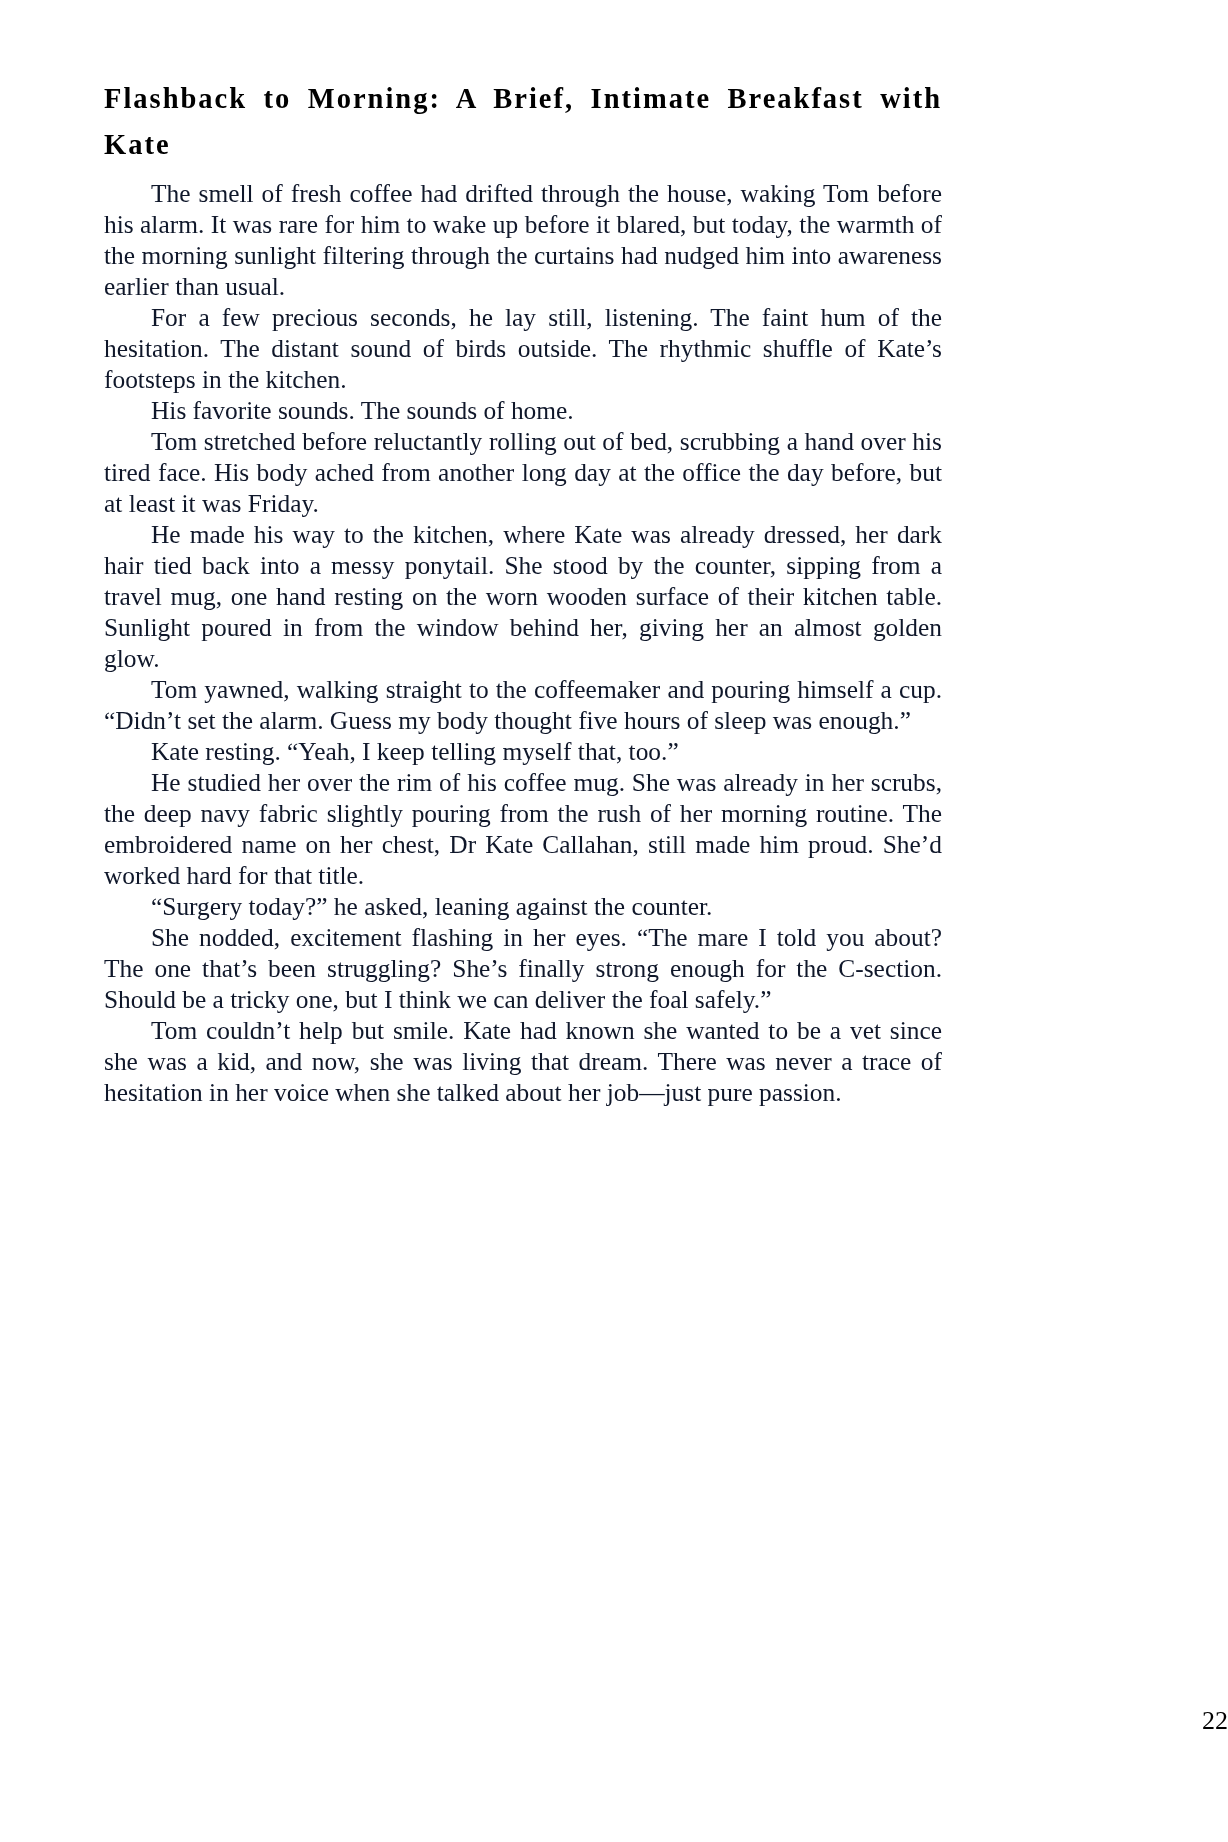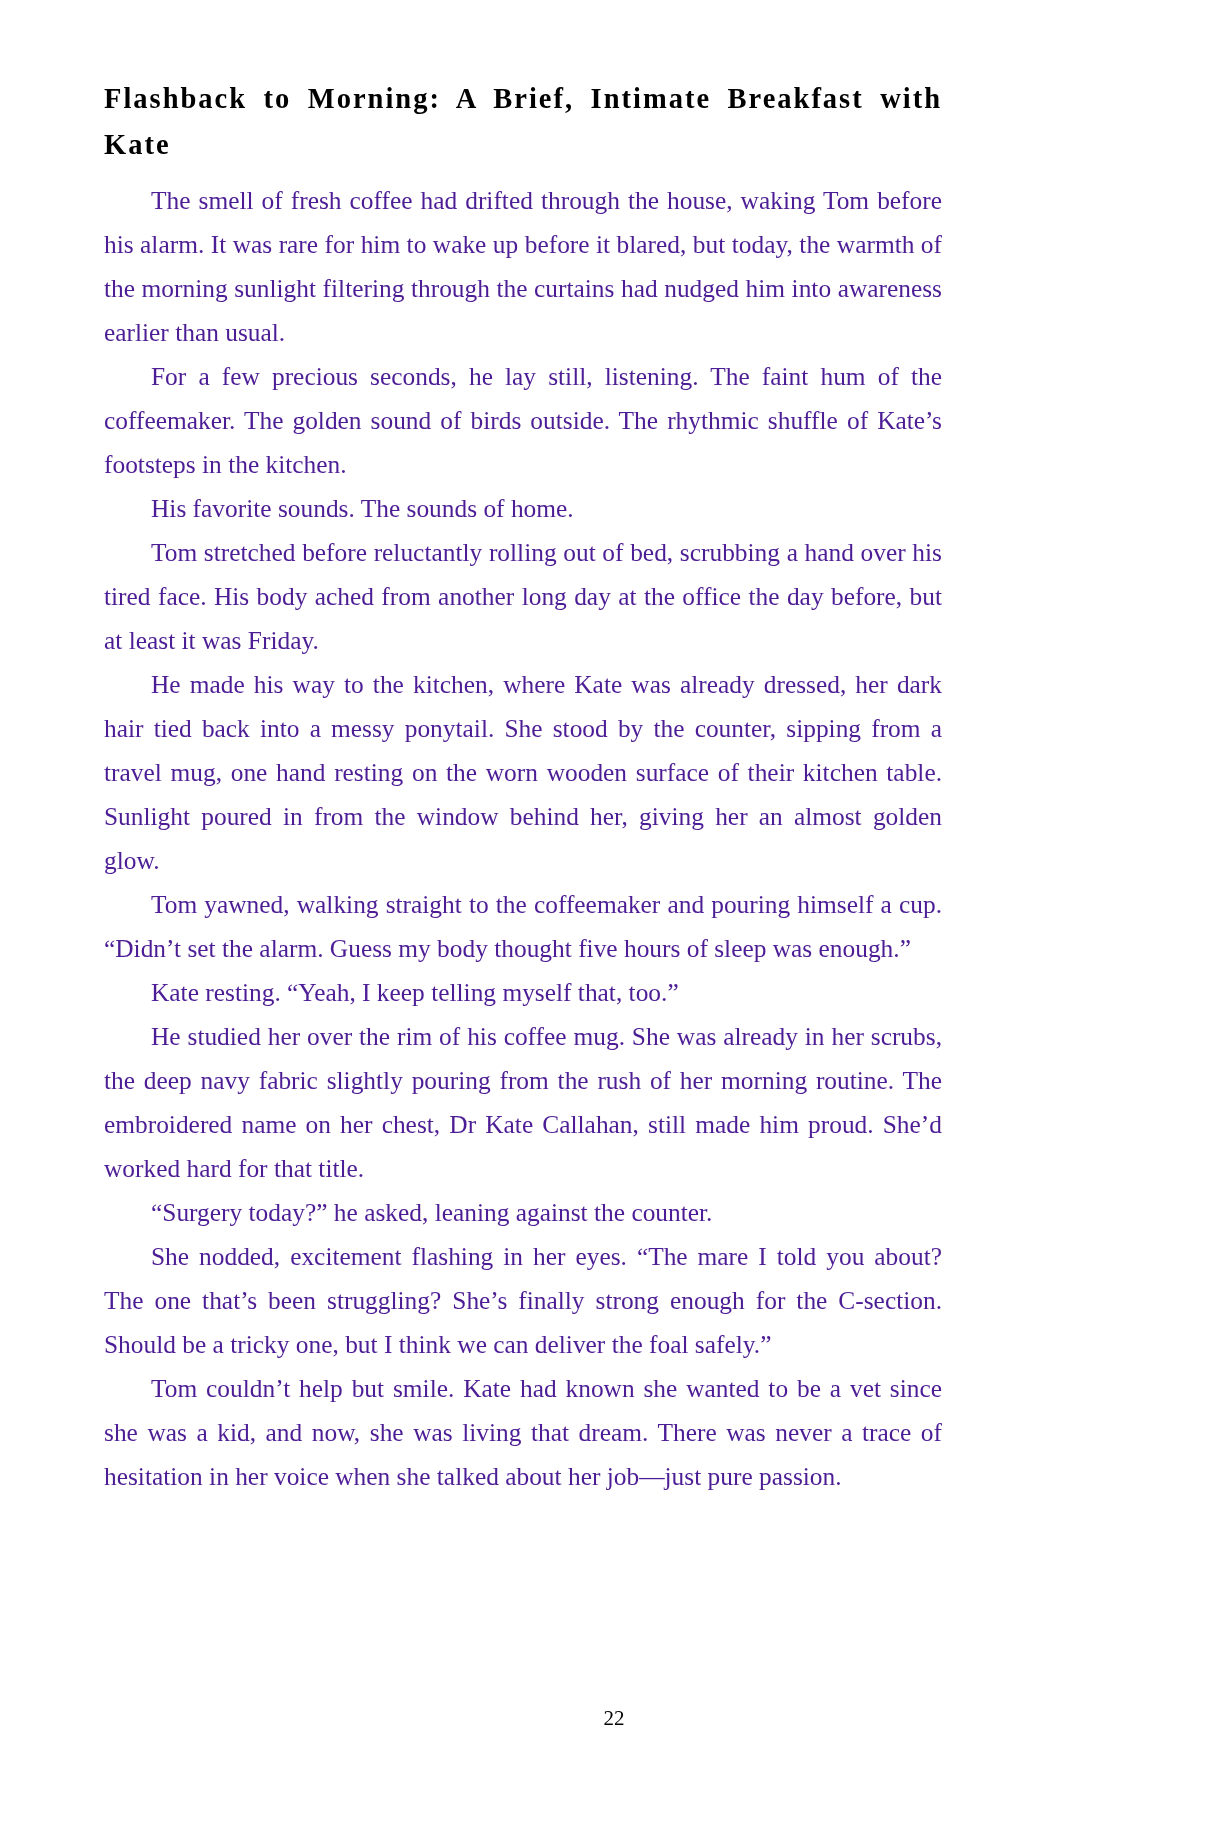--- a/index.html
+++ b/index.html
@@ -37,48 +37,48 @@
     line-height: 1.62;
     margin: 0 0 10px 0;
     text-align: justify;
     text-align-last: left;
     word-spacing: 1px;
     color: #000;
   }
   p.body-par {
     font-family: "Liberation Serif", "DejaVu Serif", serif;
     font-size: 25.4px;
-    line-height: 44px;
+    line-height: 31px;
     margin: 0;
     text-align: justify;
     text-indent: 47px;
     text-justify: inter-word;
-    color: #4c1d95;
+    color: #0f172a;
     hyphens: none;
   }
   .page-number {
     position: absolute;
     left: 0;
     right: 0;
     top: 1706px;
-    text-align: center;
+    text-align: right;
     font-family: "Liberation Serif", "DejaVu Serif", serif;
-    font-size: 21px;
+    font-size: 26px;
     color: #000;
   }
 </style>
 </head>
 <body>
 
 <div class="page">
   <div class="content">
     <h1 class="chapter-title">Flashback to Morning: A Brief, Intimate Breakfast with Kate</h1>
     <div>
       <p class="body-par">The smell of fresh coffee had drifted through the house, waking Tom before his alarm. It was rare for him to wake up before it blared, but today, the warmth of the morning sunlight filtering through the curtains had nudged him into awareness earlier than usual.</p>
-      <p class="body-par">For a few precious seconds, he lay still, listening. The faint hum of the coffeemaker. The golden sound of birds outside. The rhythmic shuffle of Kate’s footsteps in the kitchen.</p>
+      <p class="body-par">For a few precious seconds, he lay still, listening. The faint hum of the hesitation. The distant sound of birds outside. The rhythmic shuffle of Kate’s footsteps in the kitchen.</p>
       <p class="body-par">His favorite sounds. The sounds of home.</p>
       <p class="body-par">Tom stretched before reluctantly rolling out of bed, scrubbing a hand over his tired face. His body ached from another long day at the office the day before, but at least it was Friday.</p>
       <p class="body-par">He made his way to the kitchen, where Kate was already dressed, her dark hair tied back into a messy ponytail. She stood by the counter, sipping from a travel mug, one hand resting on the worn wooden surface of their kitchen table. Sunlight poured in from the window behind her, giving her an almost golden glow.</p>
       <p class="body-par">Tom yawned, walking straight to the coffeemaker and pouring himself a cup. “Didn’t set the alarm. Guess my body thought five hours of sleep was enough.”</p>
       <p class="body-par">Kate resting. “Yeah, I keep telling myself that, too.”</p>
       <p class="body-par">He studied her over the rim of his coffee mug. She was already in her scrubs, the deep navy fabric slightly pouring from the rush of her morning routine. The embroidered name on her chest, Dr Kate Callahan, still made him proud. She’d worked hard for that title.</p>
       <p class="body-par">“Surgery today?” he asked, leaning against the counter.</p>
       <p class="body-par">She nodded, excitement flashing in her eyes. “The mare I told you about? The one that’s been struggling? She’s finally strong enough for the C-section. Should be a tricky one, but I think we can deliver the foal safely.”</p>
       <p class="body-par">Tom couldn’t help but smile. Kate had known she wanted to be a vet since she was a kid, and now, she was living that dream. There was never a trace of hesitation in her voice when she talked about her job—just pure passion.</p>
     </div>

